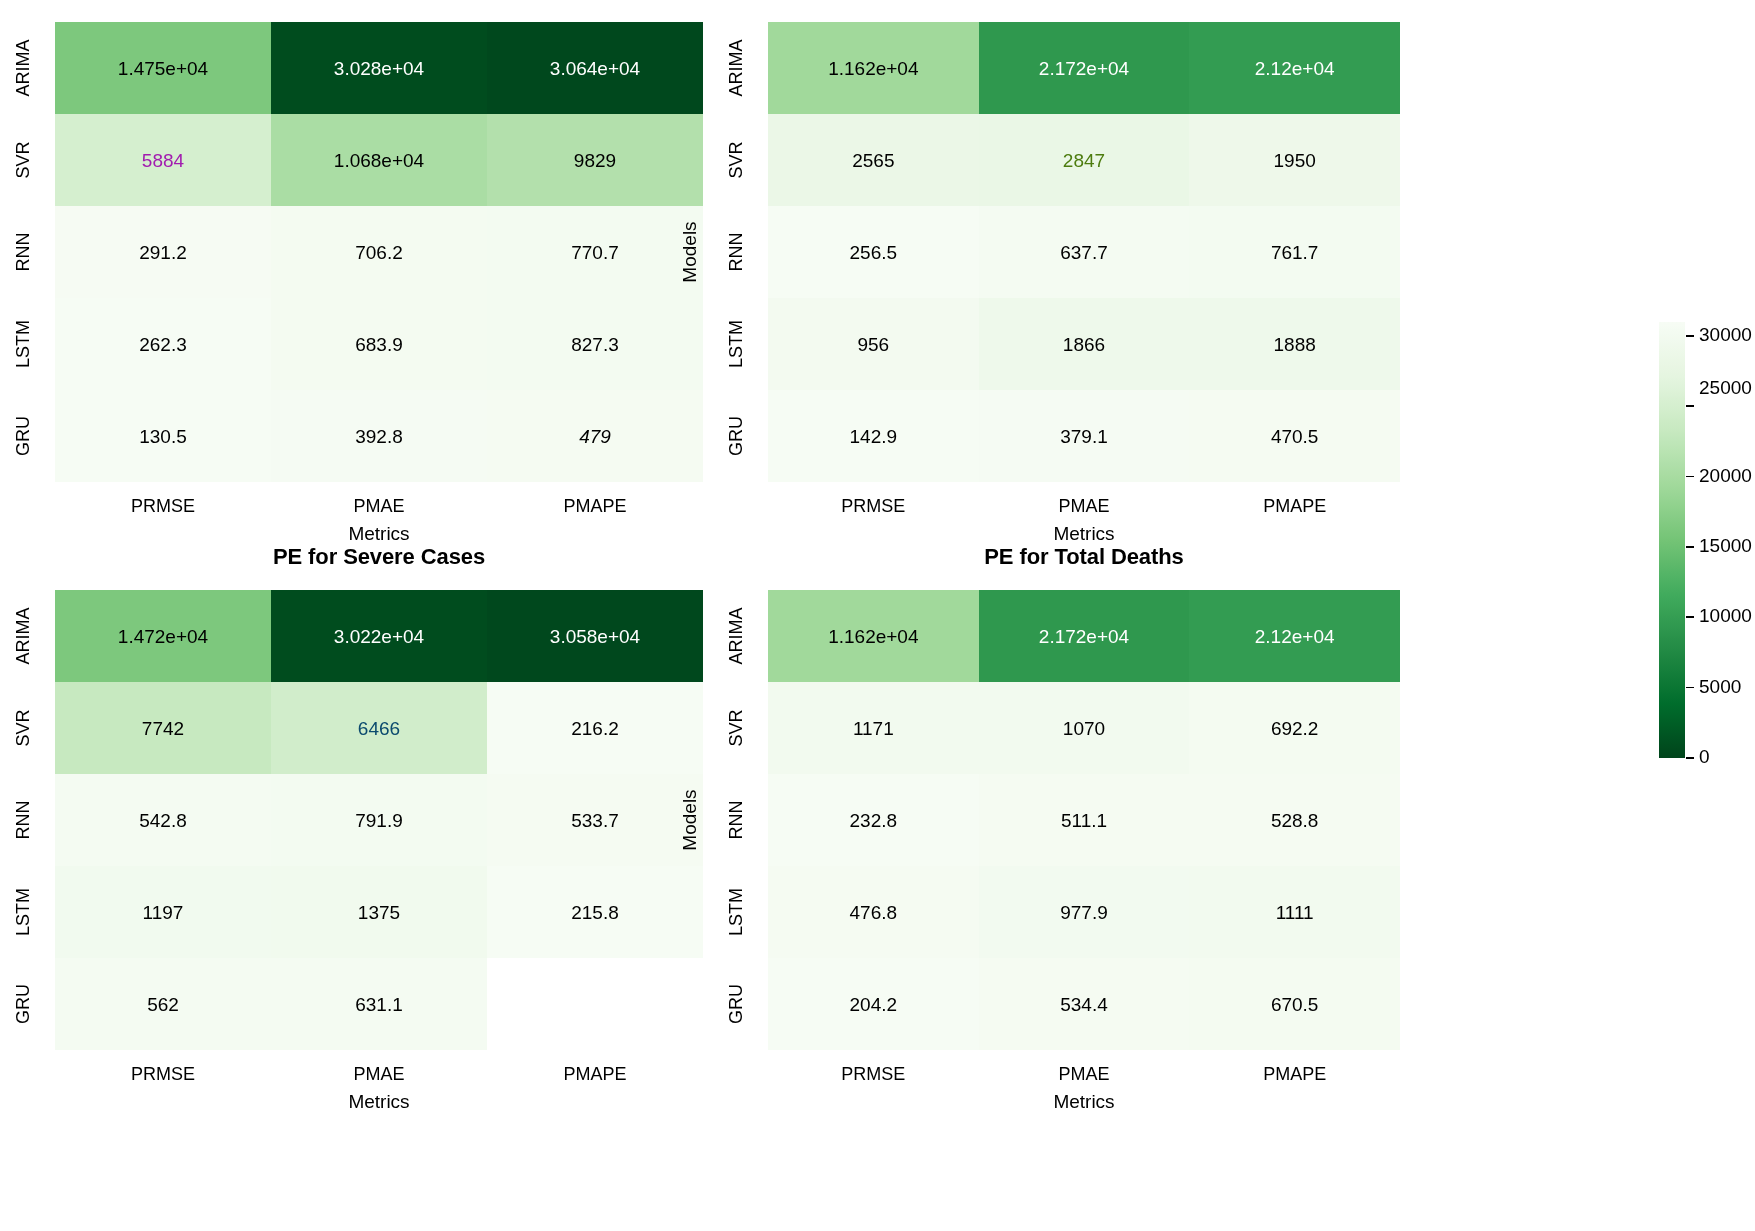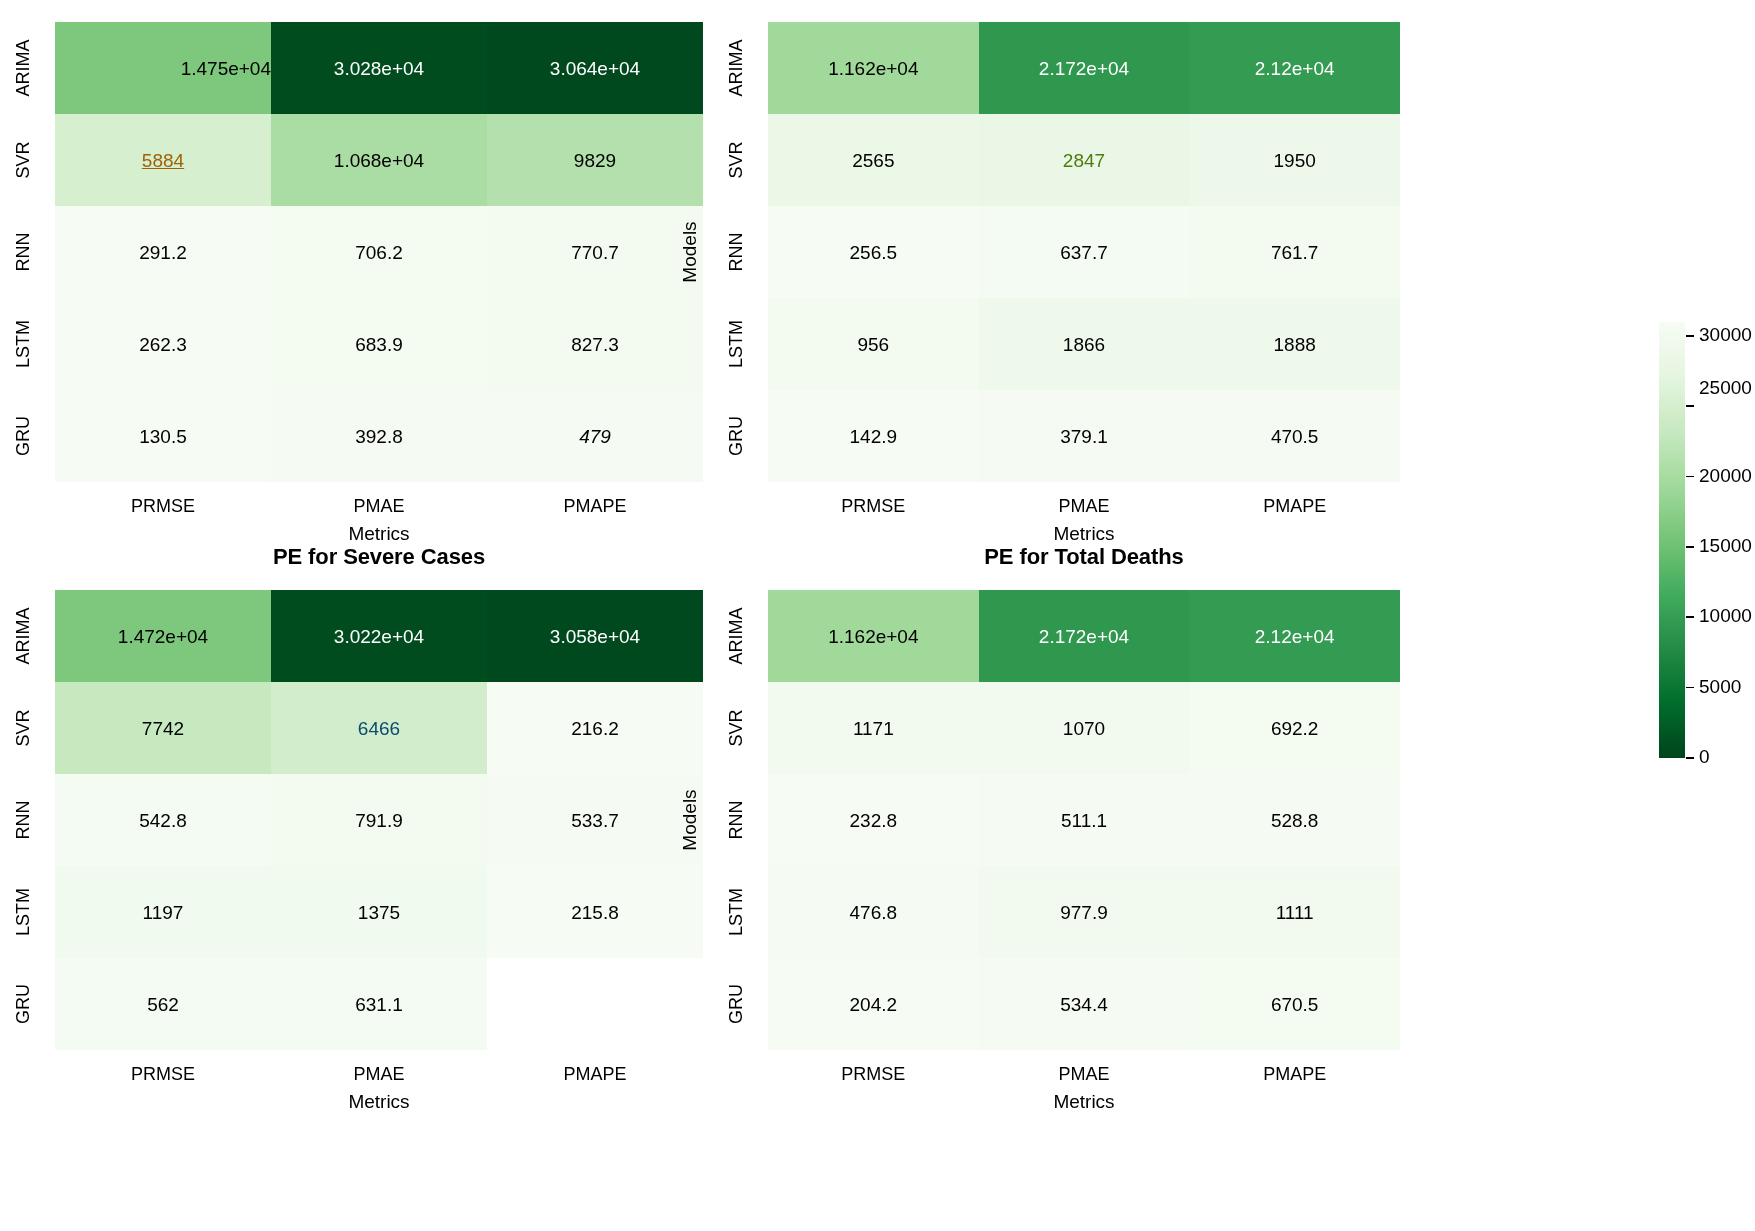--- a/index.html
+++ b/index.html
@@ -123,31 +123,31 @@
     background: #000;
   }
 </style>
 </head>
 <body>
 
 <div id="figure">
     <div class="panel" style="left: 0px; top: 0px; width: 1755px; height: 1231px;">
       <div class="panel-title" style="left: 55px; top: -24px; width: 648px;">PE for Total Cases</div>
       <div class="grid" style="left: 55px; top: 22px; width: 648px; height: 460px;">
-        <div class="cell" style="background: rgb(125, 200, 125); justify-content: flex-end;">
+        <div class="cell" style="background: rgb(125, 200, 125);">
           <span class="cell-text" style="color: rgb(0, 0, 0);">1.475e+04</span>
         </div>
         <div class="cell" style="background: rgb(0, 76, 30);">
           <span class="cell-text" style="color: rgb(255, 255, 255);">3.028e+04</span>
         </div>
         <div class="cell" style="background: rgb(0, 72, 29);">
           <span class="cell-text" style="color: rgb(255, 255, 255);">3.064e+04</span>
         </div>
         <div class="cell" style="background: rgb(213, 239, 207);">
-          <span class="cell-text" style="color: #a16207; text-decoration: underline;">5884</span>
+          <span class="cell-text" style="color: #a21caf;">5884</span>
         </div>
         <div class="cell" style="background: rgb(170, 221, 164);">
           <span class="cell-text" style="color: rgb(0, 0, 0);">1.068e+04</span>
         </div>
         <div class="cell" style="background: rgb(179, 224, 172);">
           <span class="cell-text" style="color: rgb(0, 0, 0);">9829</span>
         </div>
         <div class="cell" style="background: rgb(246, 251, 243);">
           <span class="cell-text" style="color: rgb(0, 0, 0);">291.2</span>
         </div>

